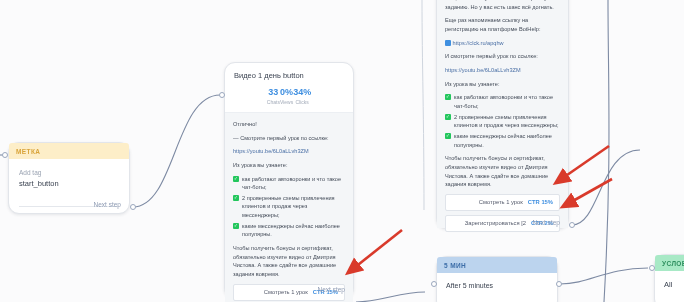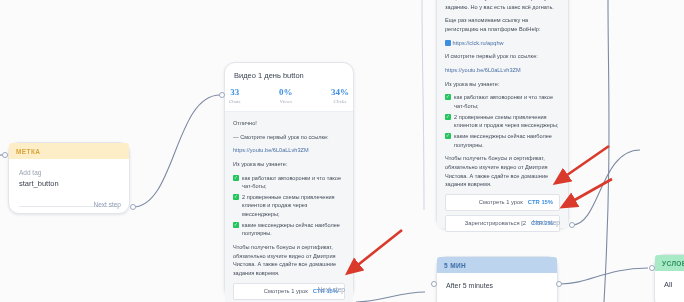--- a/index.html
+++ b/index.html
@@ -29,21 +29,21 @@
   #card-tag .body{padding:10px 10px 0 10px;}
   .field-label{font-size:6.5px;color:#9aa3b2;margin-bottom:3px;}
   .field-value{font-size:7.5px;color:#3c4452;padding-bottom:18px;border-bottom:1px solid #e4e7ec;}
   .next-step{
     position:absolute;right:8px;bottom:5px;font-size:6.5px;color:#8e9bb3;
   }
 
   
   #card-main{left:224px;top:62px;width:130px;height:237px;}
   .card-title{font-size:7.5px;color:#3c4452;padding:8px 9px 0 9px;}
-  .stats{display:flex;justify-content:space-between;padding:8px 4px 7px 4px;font-family:Liberation Serif, serif;}
+  .stats{display:flex;justify-content:center;padding:8px 4px 7px 4px;}
   .stat{text-align:center;}
   .stat .num{font-size:9px;font-weight:bold;color:#3f8fe0;line-height:1.1;}
   .stat .cap{font-size:5px;color:#a3abb9;margin-top:1px;}
   .msg{
     background:#f4f6f8;border-top:1px solid #eceff3;
     padding:7px 8px 8px 8px;font-size:5.6px;color:#444c59;line-height:1.55;
   }
   .msg p{margin:0 0 5px 0;}
   .msg .link{color:#4a6fa5;}
   .bullets{margin:0 0 5px 0;padding:0;list-style:none;}

